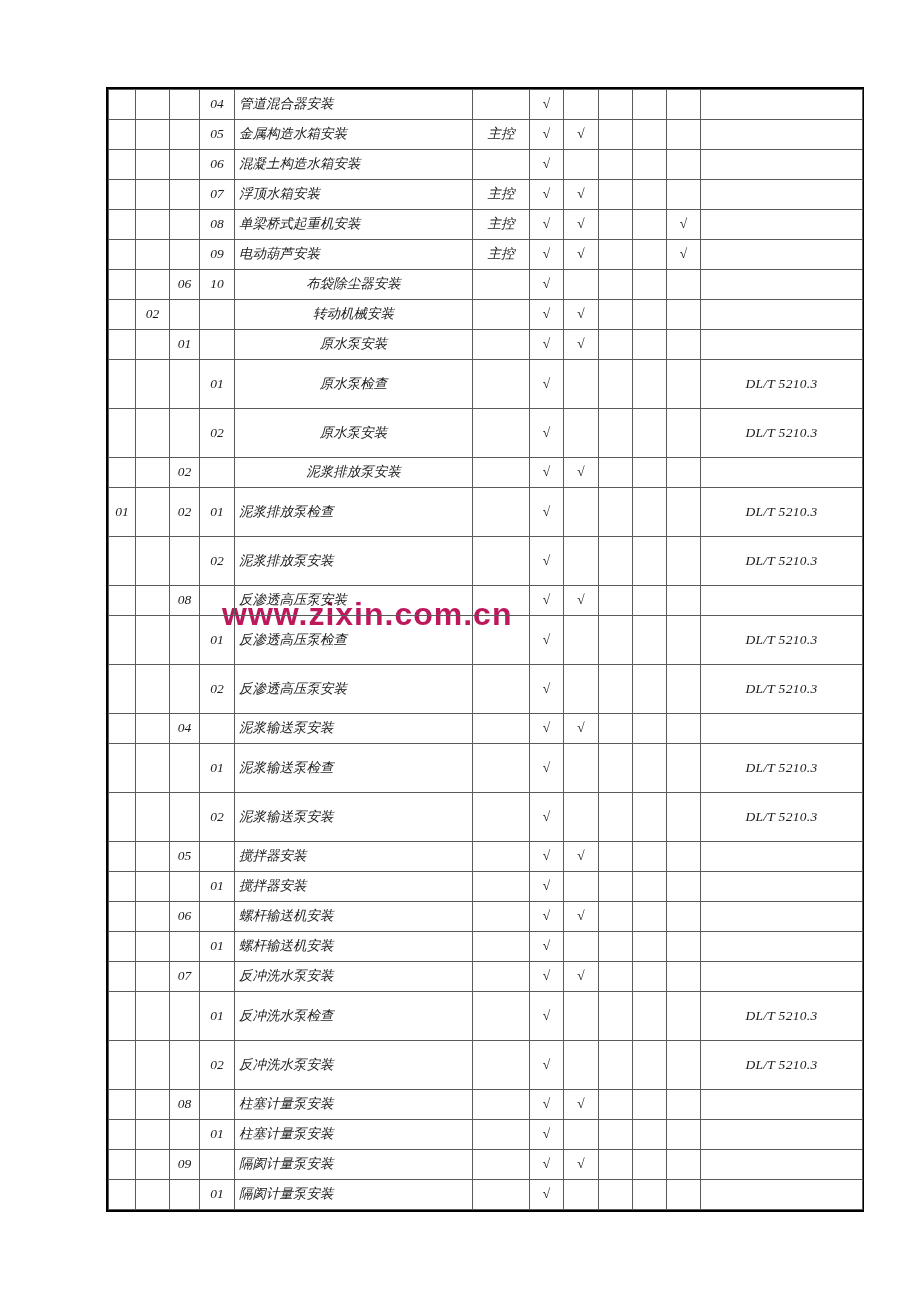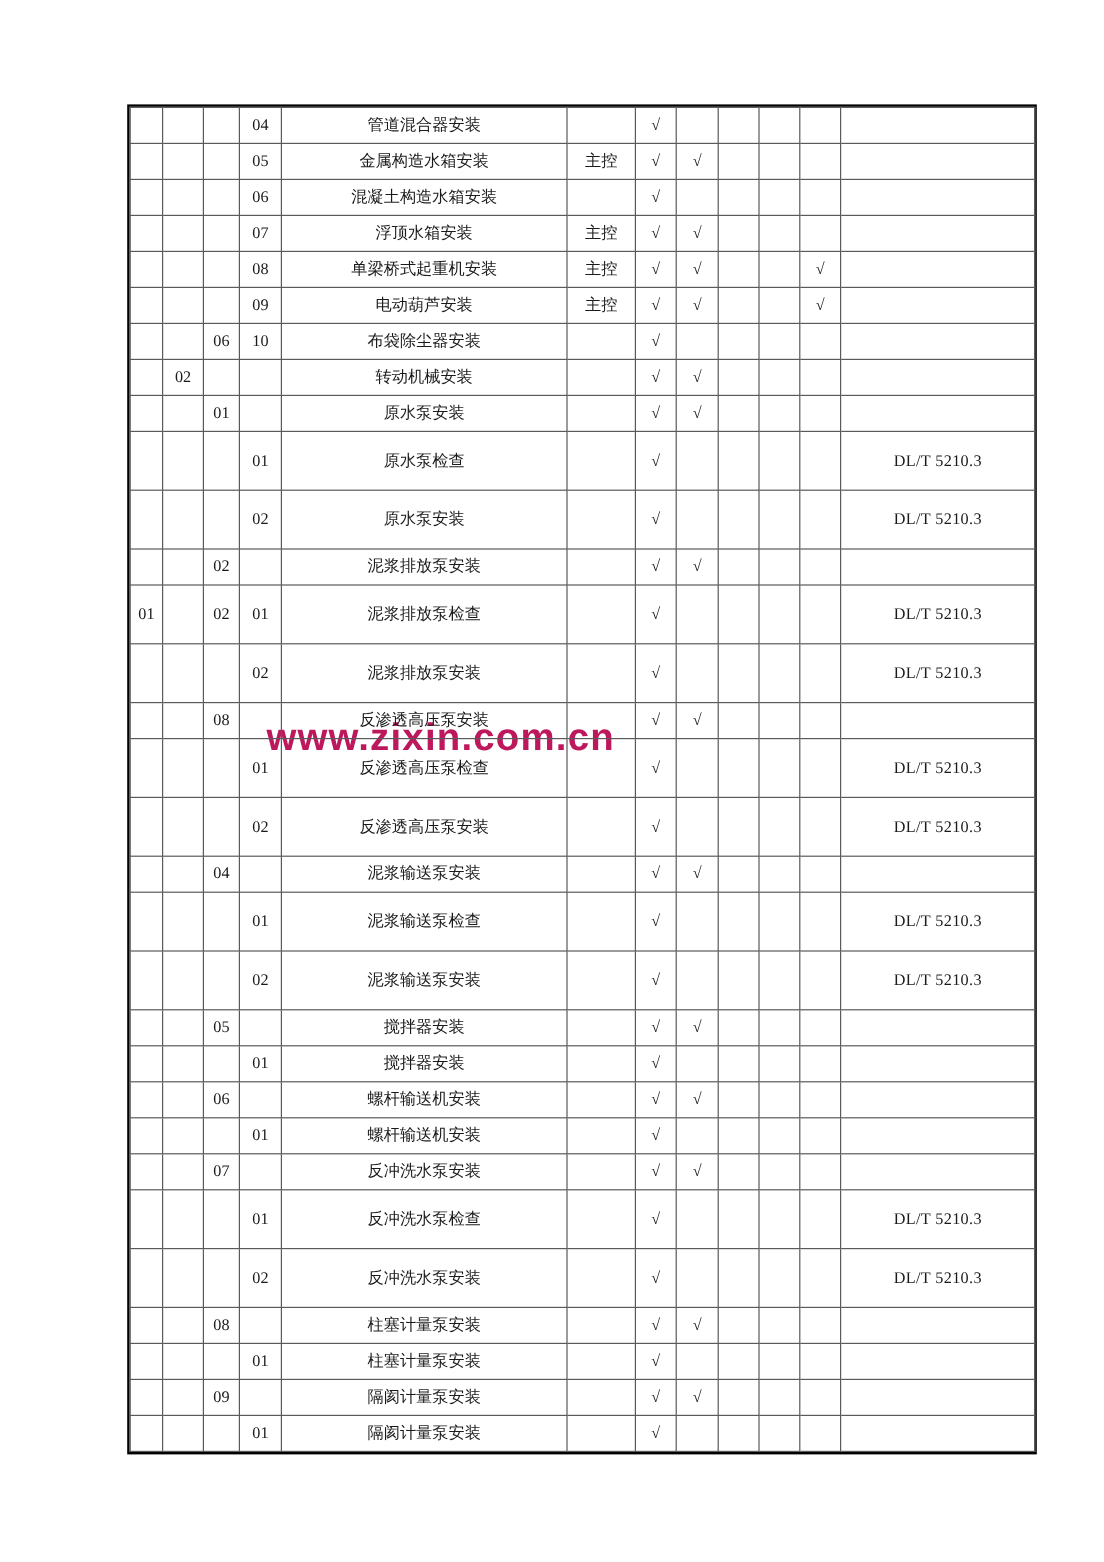--- a/index.html
+++ b/index.html
@@ -44,20 +44,21 @@
     left: 106px;
     top: 87px;
     width: 754px;
     z-index: 2;
   }
   table.grid {
     border-collapse: collapse;
     table-layout: fixed;
     width: 754px;
     background: transparent;
+    font-style: italic;
   }
   table.grid td {
     border: 1px solid #5a5a5a;
     padding: 0 4px;
     font-size: 13.5px;
     line-height: 1.25;
     color: #1a1a1a;
     vertical-align: middle;
     background: transparent;
     overflow: hidden;
@@ -66,21 +67,21 @@
   #tbl-wrap {
     border-left: 2px solid #000;
     border-right: 2px solid #000;
     border-top: 2px solid #000;
     border-bottom: 2px solid #000;
     box-sizing: content-box;
   }
 
   .c-num   { text-align: center; font-size: 13px; font-family: "Liberation Serif", serif; }
   .c-ctr   { text-align: center; margin-left: 23px; }
-  .c-left  { text-align: center; padding-left: 10px; }
+  .c-left  { text-align: left; padding-left: 10px; }
   .c-chk   { text-align: center; font-size: 13px; }
   .c-std   { text-align: center; font-size: 12.5px; letter-spacing: .3px; }
   .c-zk    { text-align: center; font-size: 13px; margin-top: 32px; }
 
   .r-short td { height: 29px; }
   .r-tall  td { height: 48px; }
 </style>
 </head>
 <body>
 

